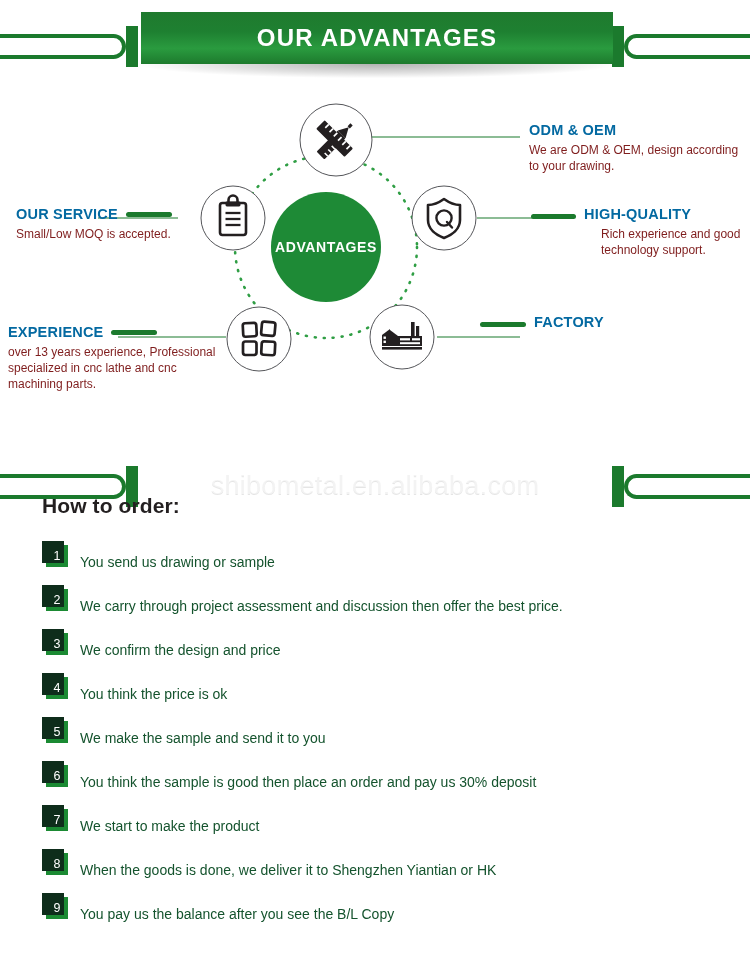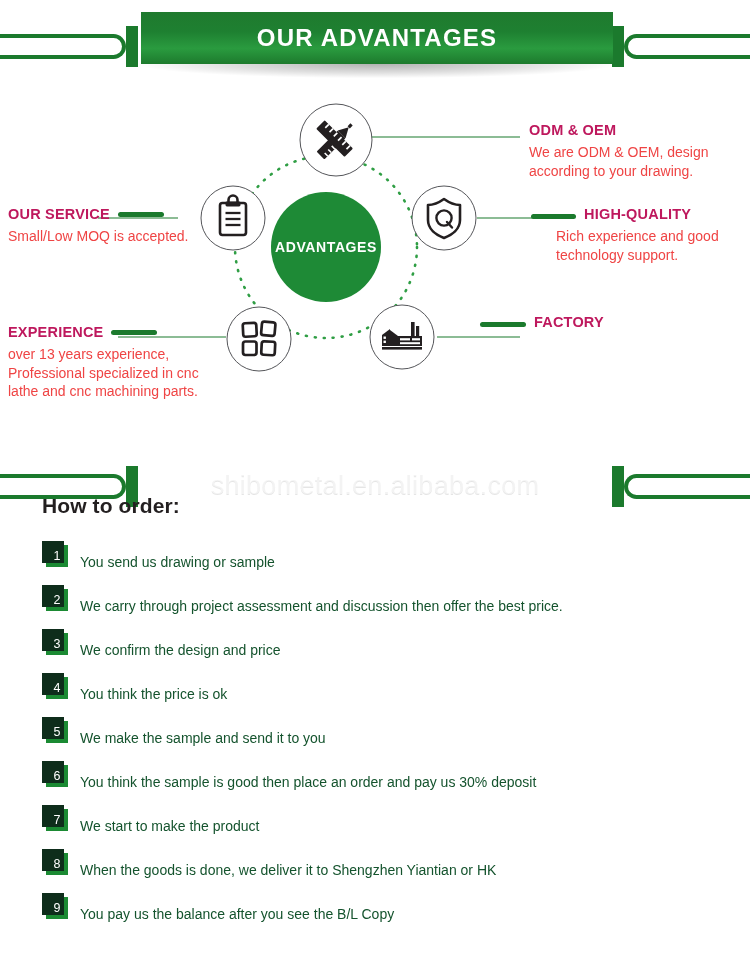--- a/index.html
+++ b/index.html
@@ -35,22 +35,22 @@
   .deco-right .deco-bar{right:-16px;width:142px;border-radius:14px 0 0 14px;border-right:none;}
   .deco-right .deco-block{position:absolute;right:126px;top:-8px;width:12px;height:41px;background:#1b7a2d;}
   .deco-left{left:0;width:160px;}
   .deco-right{right:0;width:160px;}
 
   
   .diagram{position:absolute;left:0;top:84px;width:750px;height:340px;}
   .diagram svg{position:absolute;left:0;top:0;}
 
   .feat{position:absolute;}
-  .feat-title{font-size:14.5px;font-weight:bold;color:#be185d;letter-spacing:.2px;margin:0 0 4px 0;line-height:1.2;}
-  .feat-desc{font-size:14px;color:#ef4444;line-height:1.32;margin:0;}
+  .feat-title{font-size:14.5px;font-weight:bold;color:#0369a1;letter-spacing:.2px;margin:0 0 4px 0;line-height:1.2;}
+  .feat-desc{font-size:12px;color:#7f1d1d;line-height:1.32;margin:0;}
   .feat-right{text-align:left;}
   .feat-left{text-align:left;}
   .title-row{display:flex;align-items:center;gap:0;}
 
   .lead{display:inline-block;height:5px;background:#1b7a2d;border-radius:3px;}
 
   
   .faq-band{position:absolute;left:0;top:452px;width:750px;height:62px;}
   .watermark{
     position:absolute;left:0;top:470px;width:750px;text-align:center;
@@ -188,32 +188,32 @@
         <p class="feat-title">ODM &amp; OEM</p>
       </div>
       <p class="feat-desc">We are ODM &amp; OEM, design according to your drawing.</p>
     </div>
 
     <div class="feat feat-right" style="left:531px;top:122px;width:215px;">
       <div class="title-row">
         <span class="lead" style="width:45px;margin-right:8px;"></span>
         <p class="feat-title">HIGH-QUALITY</p>
       </div>
-      <p class="feat-desc" style="margin-left:25px;">Rich experience and good technology support.</p>
+      <p class="feat-desc" style="margin-left:70px;">Rich experience and good technology support.</p>
     </div>
 
     <div class="feat feat-right" style="left:480px;top:230px;width:240px;">
       <div class="title-row">
         <span class="lead" style="width:46px;margin-right:8px;"></span>
         <p class="feat-title">FACTORY</p>
       </div>
       <p class="feat-desc" style="margin-left:54px;"></p>
     </div>
 
-    <div class="feat feat-left" style="left:8px;top:122px;width:200px;">
+    <div class="feat feat-left" style="left:16px;top:122px;width:200px;">
       <div class="title-row">
         <p class="feat-title">OUR SERVICE</p>
         <span class="lead" style="width:46px;margin-left:8px;margin-bottom:4px;"></span>
       </div>
       <p class="feat-desc">Small/Low MOQ is accepted.</p>
     </div>
 
     <div class="feat feat-left" style="left:8px;top:240px;width:215px;">
       <div class="title-row">
         <p class="feat-title">EXPERIENCE</p>

